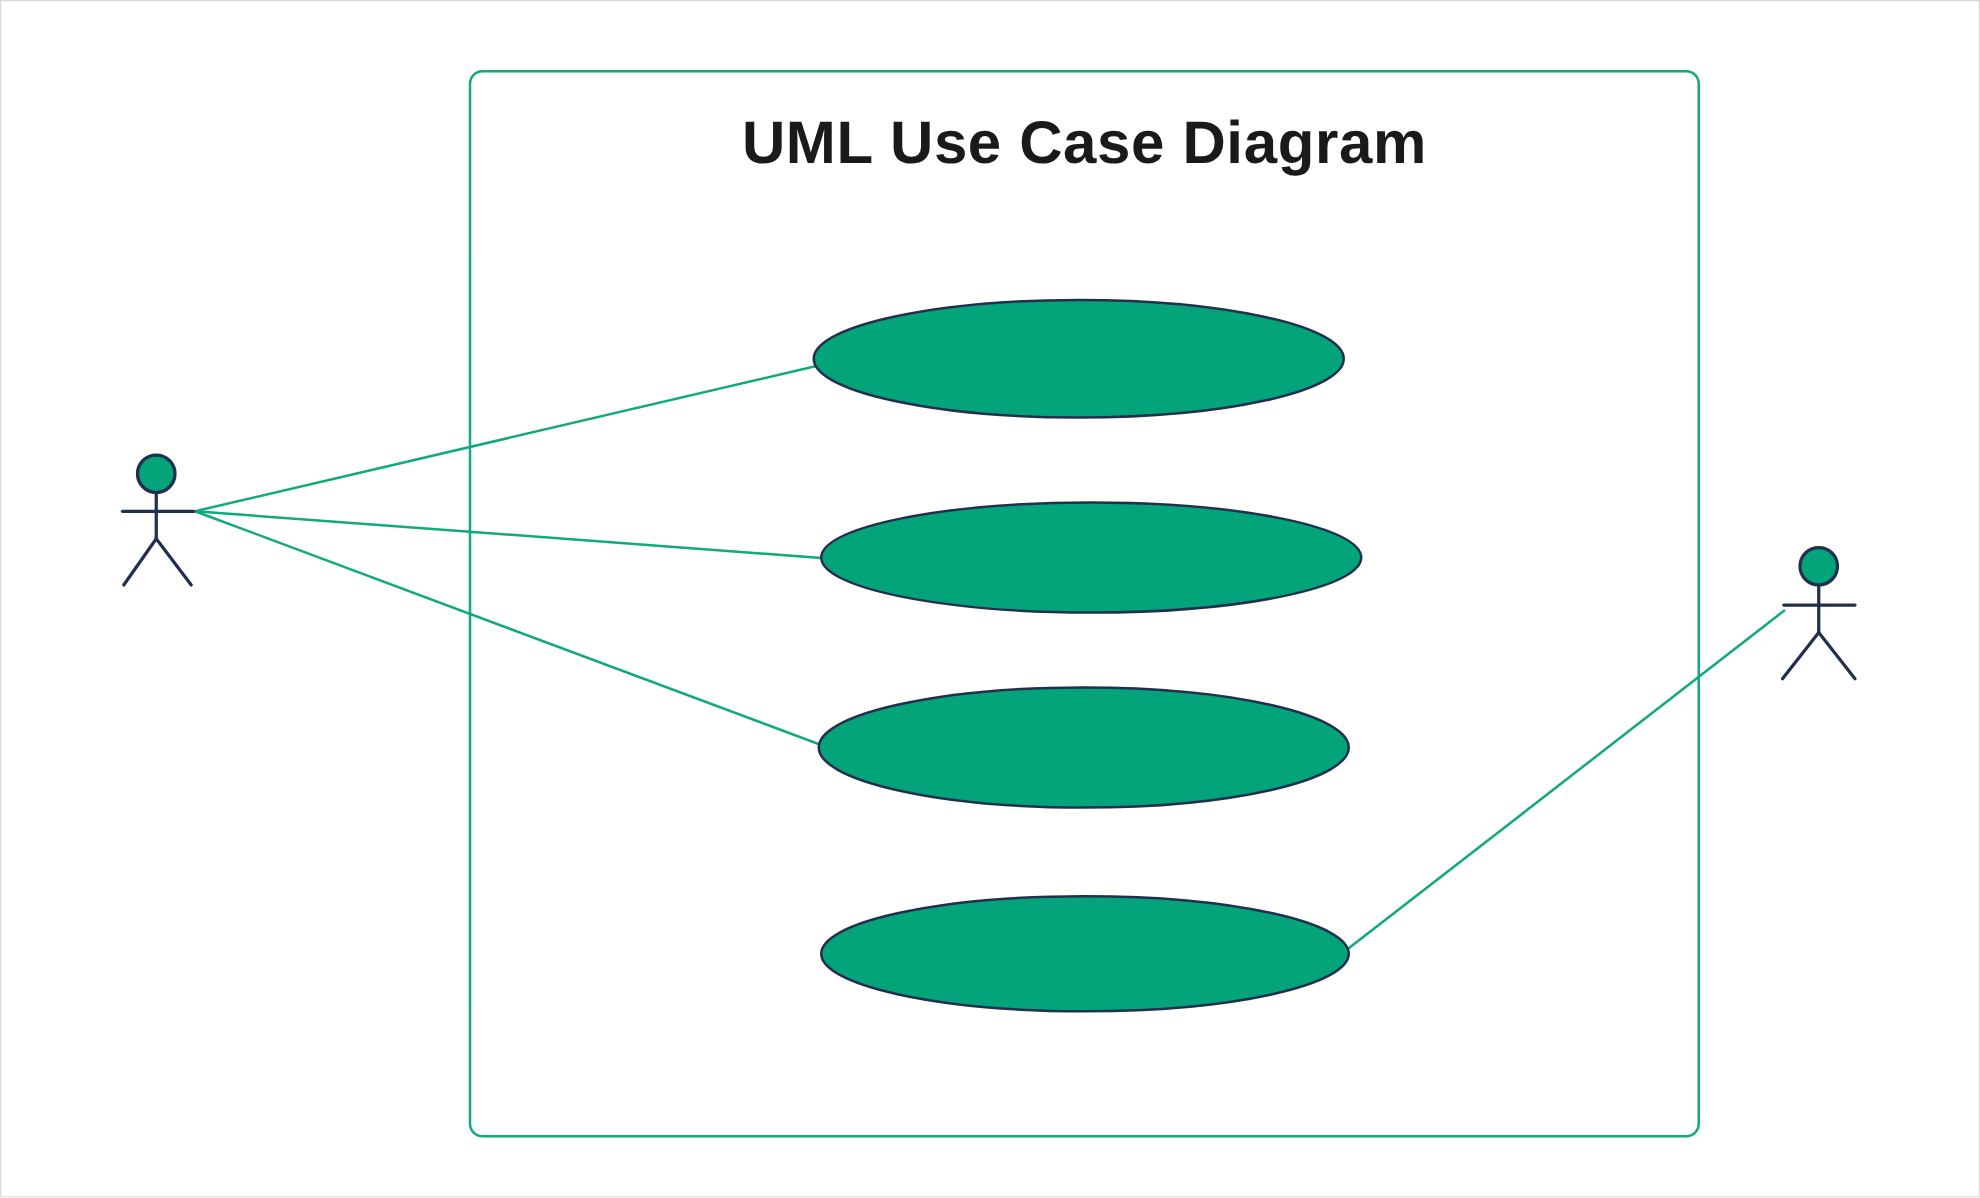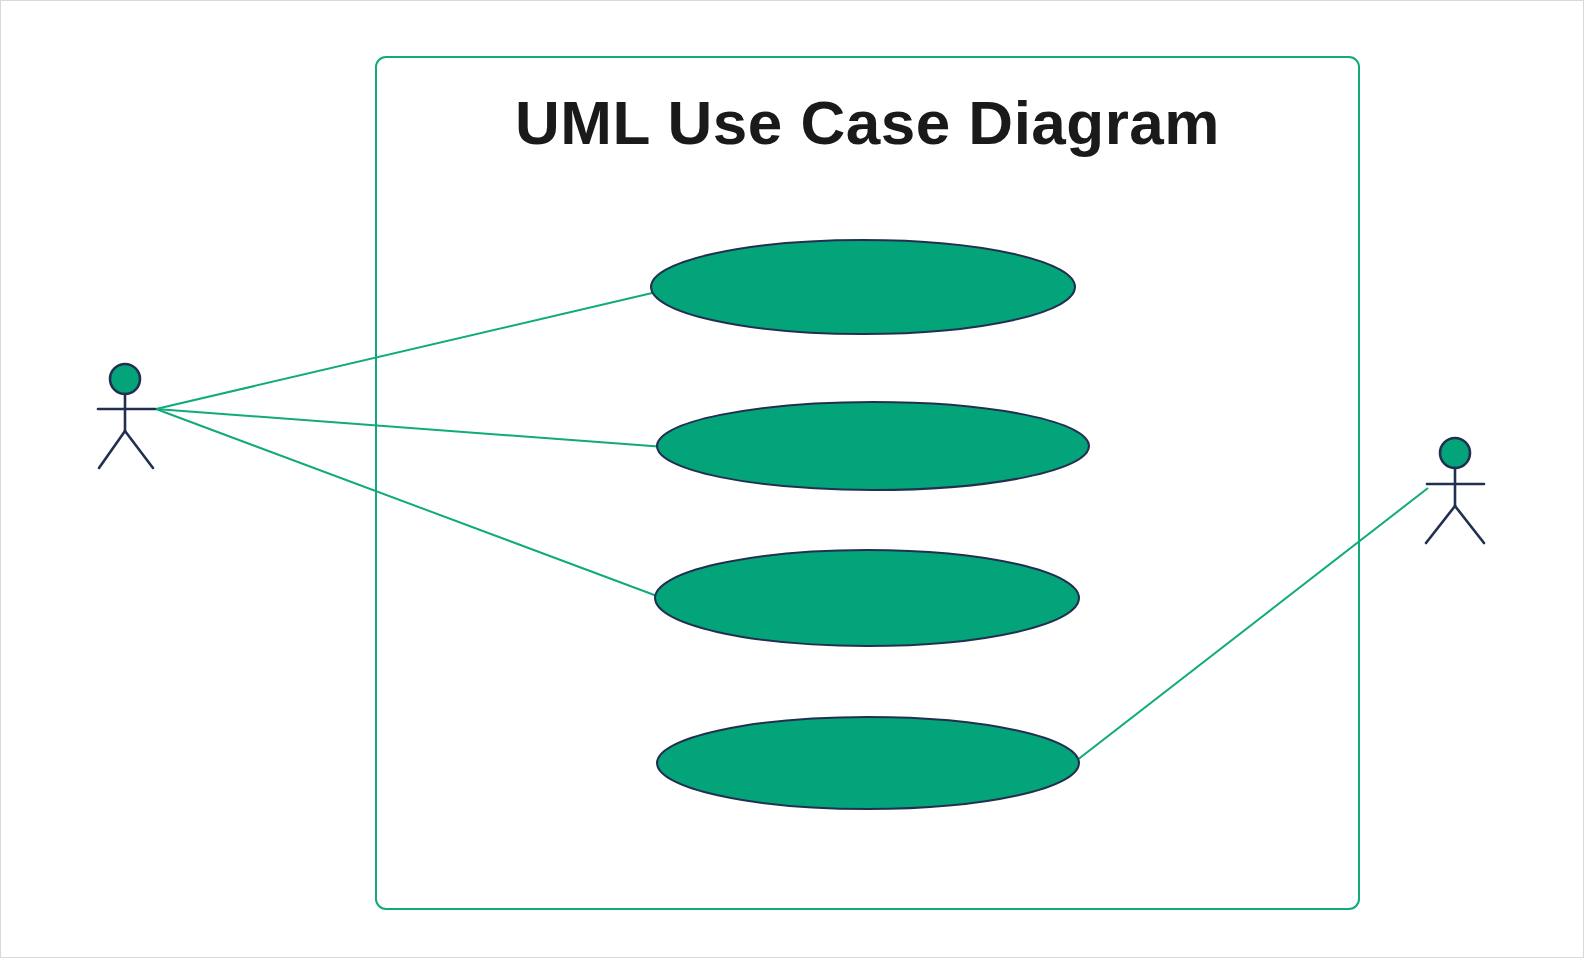--- a/index.html
+++ b/index.html
@@ -18,21 +18,21 @@
     left: 0; top: 0;
     width: 1584px;
     height: 958px;
   }
   .diagram-title {
     position: absolute;
     left: 375px;
     top: 88px;
     width: 983px;
     text-align: center;
-    font-size: 62px;
+    font-size: 48px;
     font-weight: bold;
     letter-spacing: 0.5px;
     color: #1a1a1a;
     line-height: 1.1;
     user-select: none;
   }
 </style>
 </head>
 <body>
 

